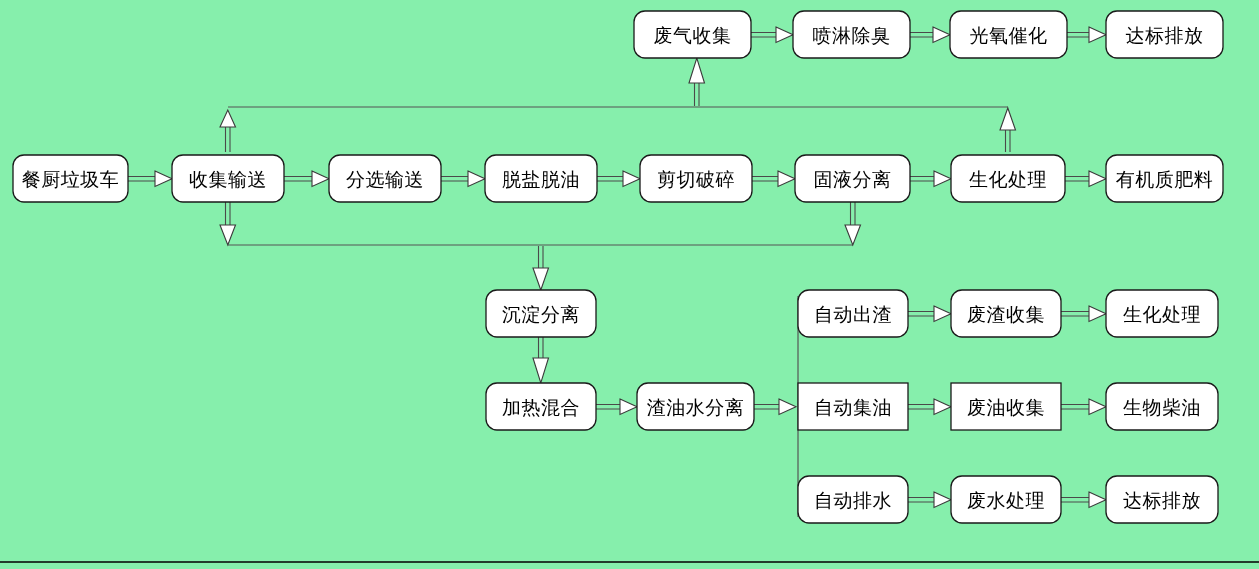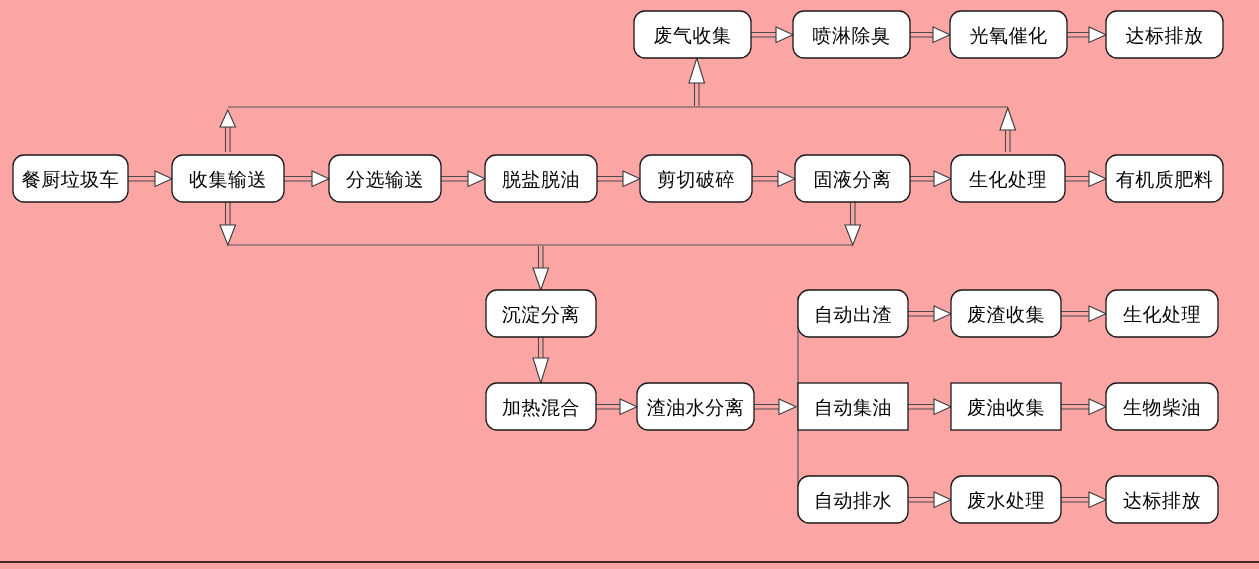--- a/index.html
+++ b/index.html
@@ -10,21 +10,21 @@
   body {
     width: 1259px;
     height: 569px;
     font-family: "Liberation Sans", "DejaVu Sans", sans-serif;
     overflow: hidden;
   }
   #diagram-root {
     position: relative;
     width: 1259px;
     height: 569px;
-    background: #fca5a5;
+    background: #86efac;
   }
   svg.flow {
     display: block;
     width: 1259px;
     height: 569px;
   }
   .node-rect {
     fill: #ffffff;
     stroke: #1a1a1a;
     stroke-width: 1.3;

